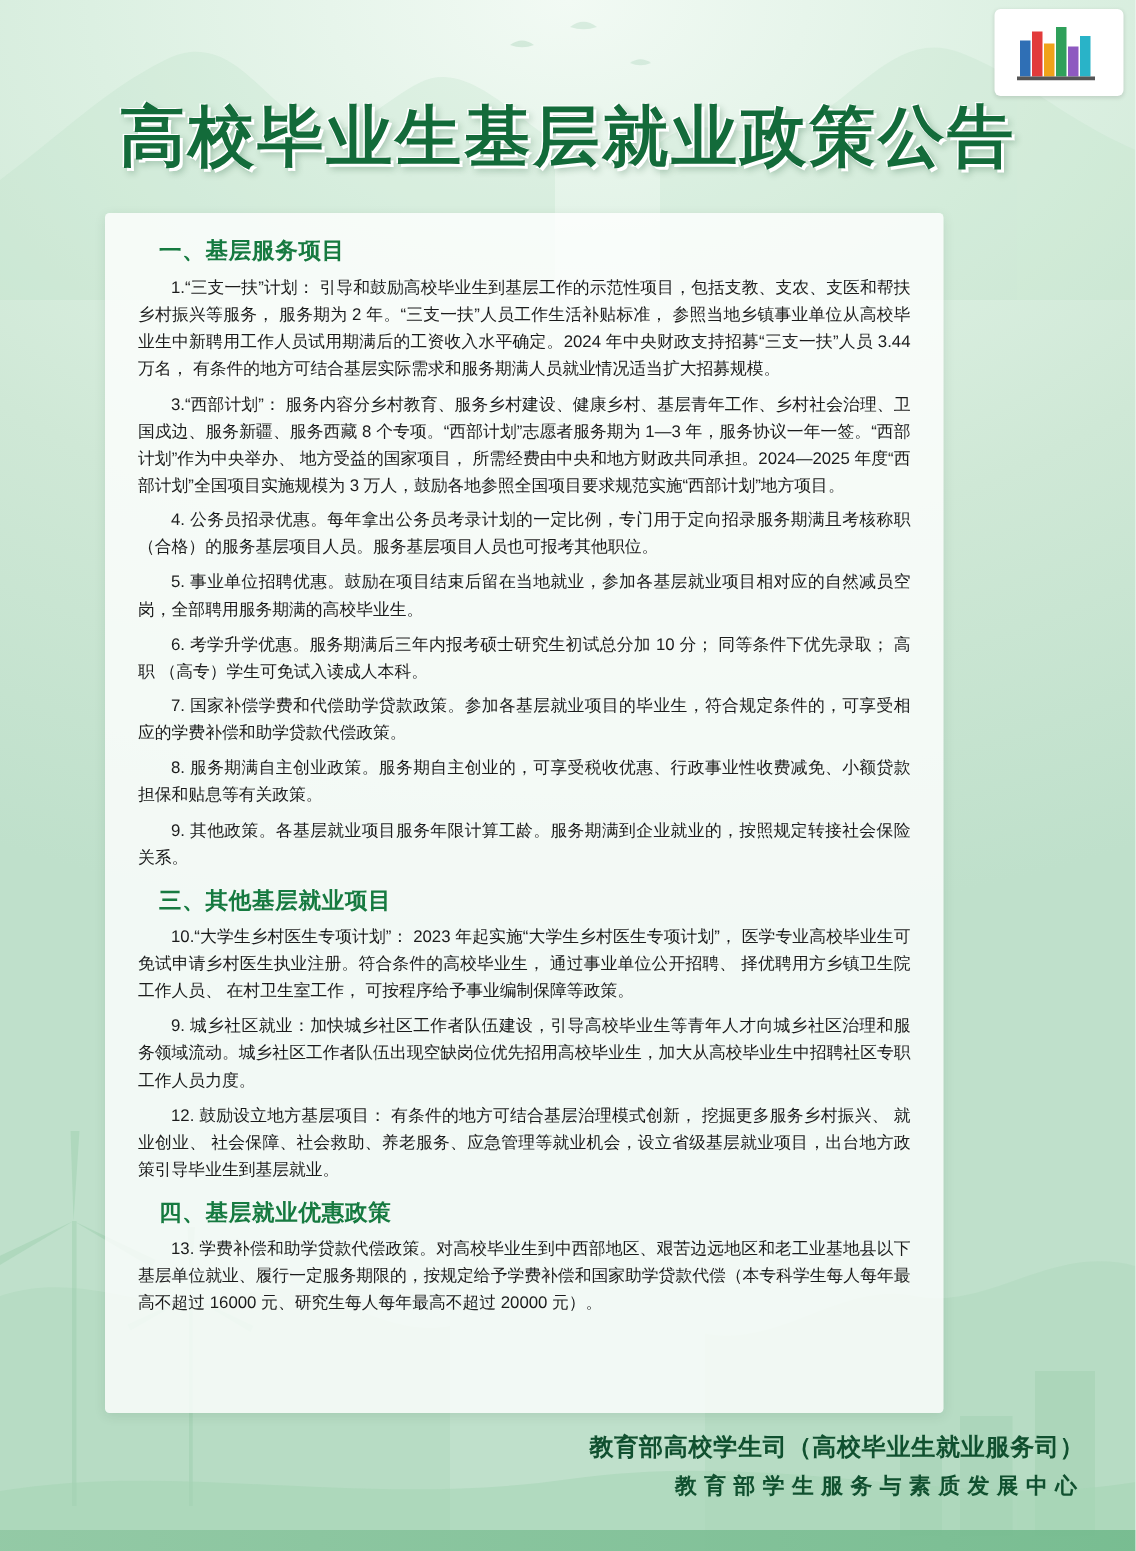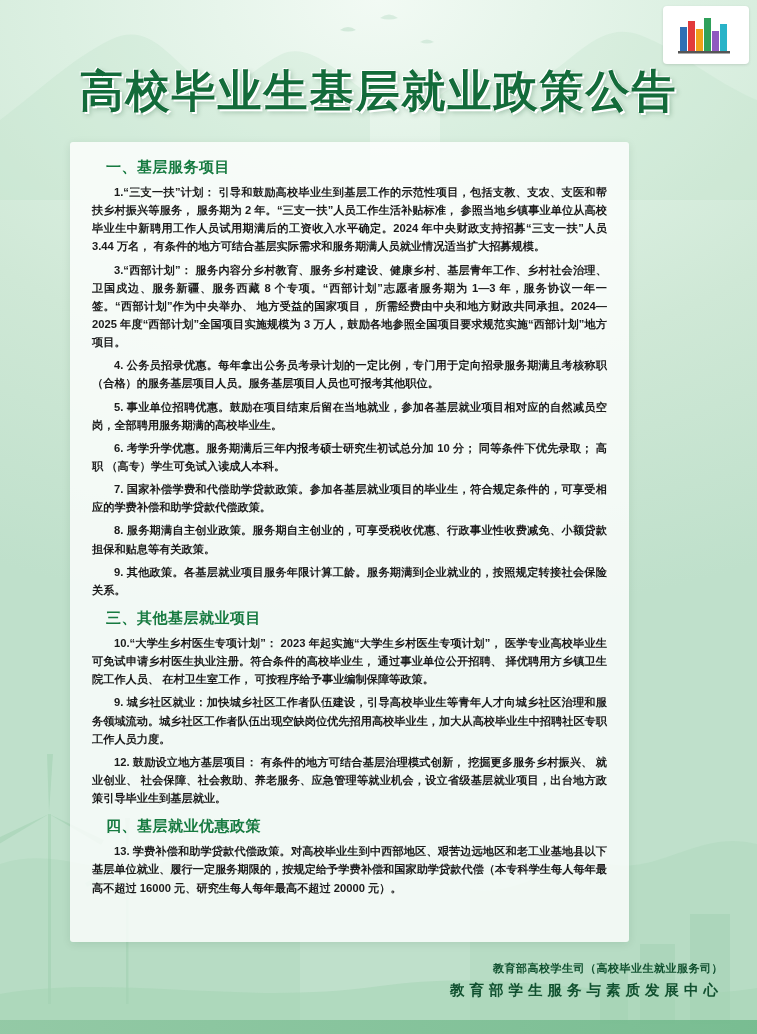--- a/index.html
+++ b/index.html
@@ -66,31 +66,30 @@
     letter-spacing:.5px;
   }
   .sec-head:first-child{margin-top:2px;}
   p.item{
     margin:0 0 5px 0;
     font-size:11.2px;
     line-height:1.62;
     color:#1b1b1b;
     text-align:justify;
     text-indent:22px;
-    font-weight:bold;
   }
 
   
   .footer{
     position:absolute;left:0;right:34px;bottom:34px;
     text-align:right;
     color:#10502f;
     font-weight:bold;
   }
-  .footer .l1{font-size:11px;letter-spacing:.5px;}
+  .footer .l1{font-size:16px;letter-spacing:.5px;}
   .footer .l2{font-size:14.5px;letter-spacing:5px;margin-top:5px;padding-left:38px;}
   .bottom-strip{
     position:absolute;left:0;right:0;bottom:0;height:14px;
     background:linear-gradient(90deg,#8fc7a2,#6fb88a);
     opacity:.85;
   }
 </style>
 </head>
 <body>
 

